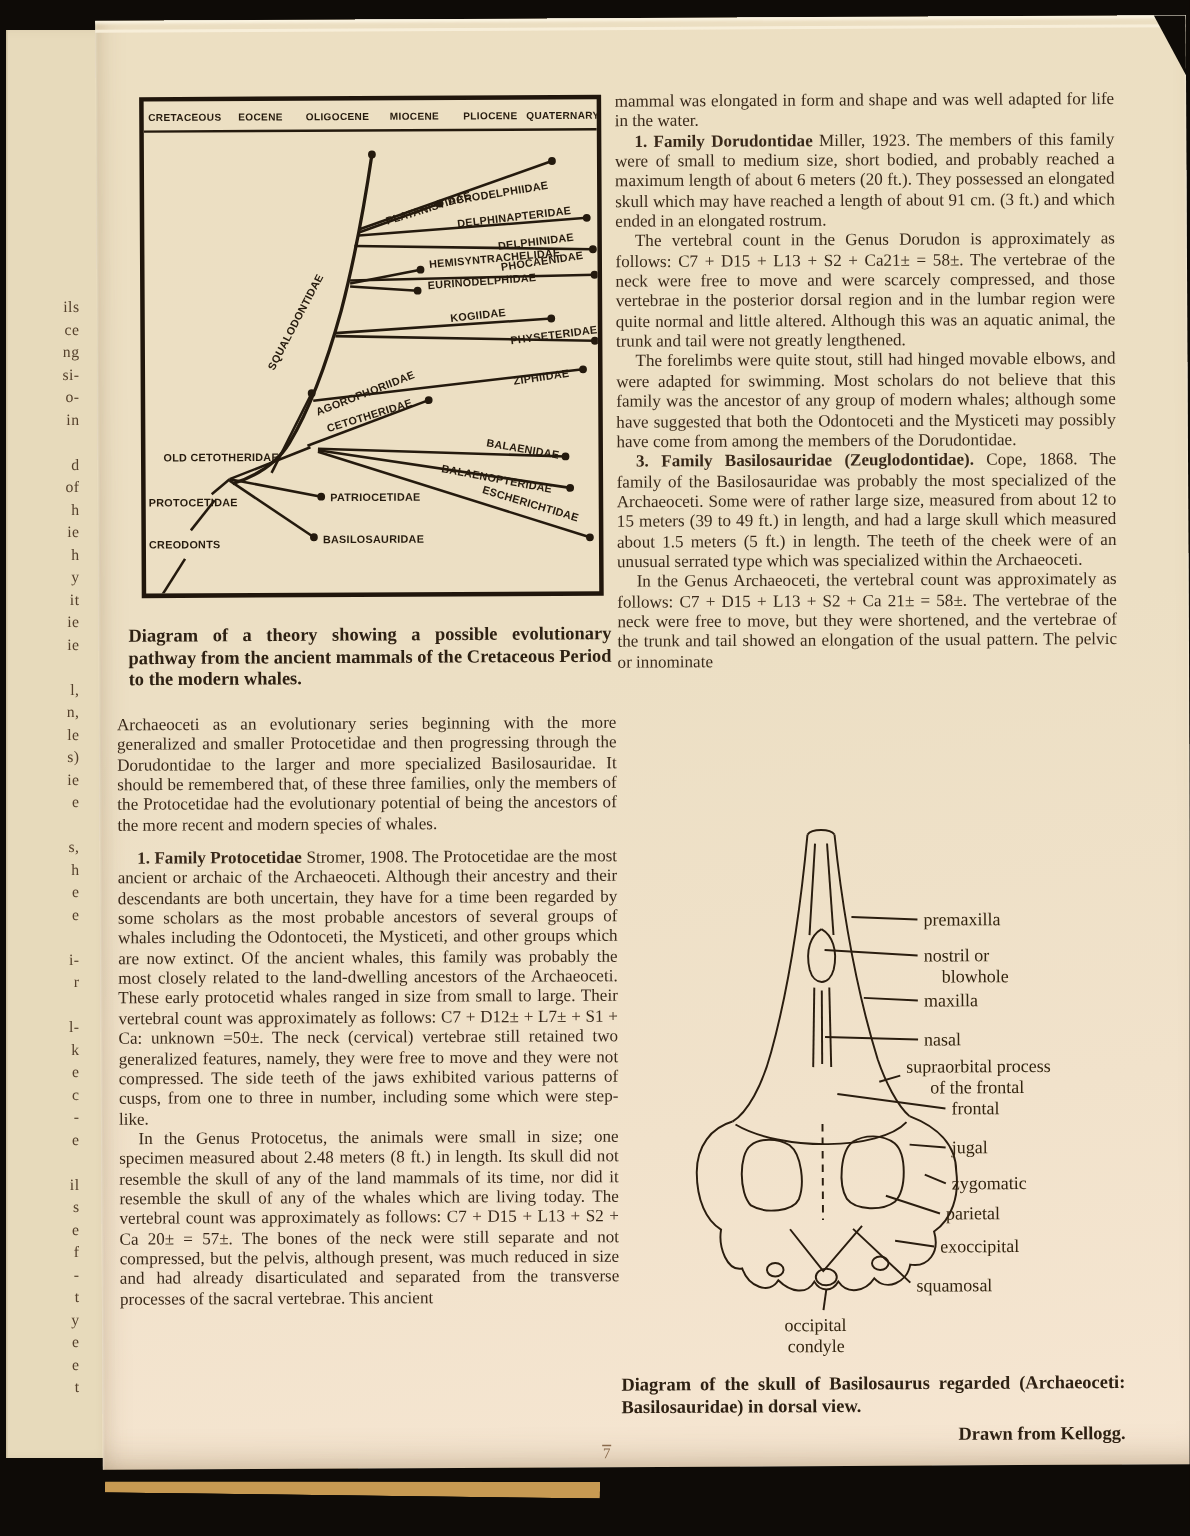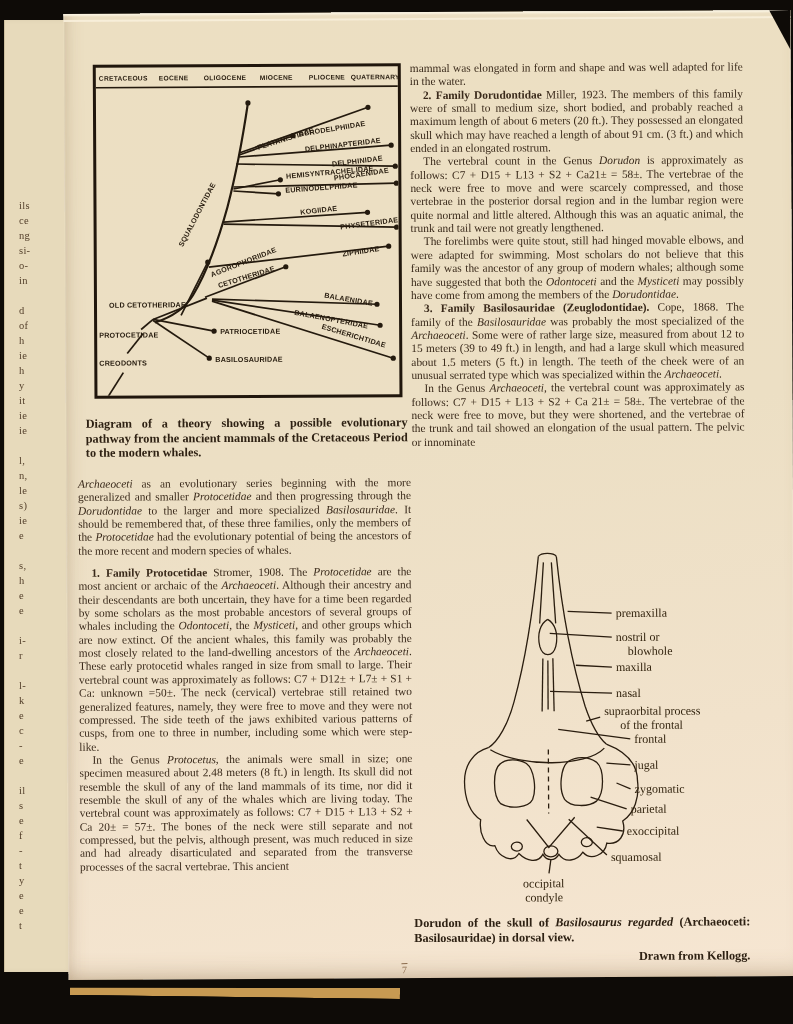--- a/index.html
+++ b/index.html
@@ -6,21 +6,21 @@
   body{width:793px;height:1024px;background:#0e0b07;overflow:hidden;
        font-family:"Liberation Serif",serif;}
   .scene{position:relative;width:793px;height:1024px;}
 
   
   .under-sheet{position:absolute;left:4px;top:20px;width:72px;height:952px;
       background:#e7dabb;border-left:1px solid #cdbf9e;
       box-shadow:inset -8px 0 10px -6px rgba(90,70,40,.35);}
   .margin-fragments{position:absolute;left:14px;top:178px;width:34px;
       font-size:10.5px;line-height:15px;color:#55412c;white-space:pre-line;
-      text-align:left;letter-spacing:.3px;}
+      text-align:right;letter-spacing:.3px;}
 
   
   .main-sheet{position:absolute;left:66px;top:12px;width:727px;height:966px;
       background:linear-gradient(172deg,#ecdfc2 0%,#ecdfc4 45%,#f1e2cb 75%,#f6e6d2 100%);
       transform:rotate(-0.3deg);transform-origin:50% 50%;
       box-shadow:inset 0 2px 2px rgba(255,250,235,.8), inset 0 -18px 24px -18px rgba(120,90,50,.45),
                  inset 14px 0 22px -18px rgba(120,90,50,.4);}
   .top-edge-line{position:absolute;left:0;top:6px;width:100%;height:2px;
       background:#f8efdb;opacity:.9;}
   .corner-dark-tr{position:absolute;right:0;top:0;width:26px;height:40px;
@@ -39,21 +39,21 @@
   .tree line,.tree path{stroke:#241a0e;fill:none;}
 
   
   .caption{position:absolute;font-weight:bold;font-size:12.3px;line-height:14.6px;
       color:#2e2113;text-align:justify;}
   .col{position:absolute;width:333px;font-size:11.4px;line-height:13.35px;
       color:#39291a;text-align:justify;}
   .para{margin:0;}
   .para.indent{text-indent:13px;}
   .para.gap-before{margin-top:9px;}
-  .it{font-style:italic;}
+  .it{}
   .bd{font-weight:bold;}
 
   
   .skull-fig{position:absolute;left:371px;top:540px;width:308px;height:358px;}
   .skull-fig svg{display:block;width:100%;height:100%;}
   .skull-lines path,.skull-lines line,.skull-lines ellipse{stroke:#2a1d0f;stroke-width:1.3;fill:none;}
   .bone-label{font-family:"Liberation Serif",serif;font-size:12px;fill:#33240f;}
   .skull-caption{position:absolute;left:346px;top:904px;width:336px;}
   .credit{margin-top:5px;text-align:right;font-weight:bold;font-size:12.3px;color:#2e2113;}
   .page-num{position:absolute;left:329px;top:951px;font-size:10px;color:#8a6a4c;text-align:center;width:14px;line-height:9px;}
@@ -205,21 +205,21 @@
     <div class="caption" style="left:20px;top:403px;width:322px;">Diagram of a theory showing a possible evolutionary pathway from the ancient mammals of the Cretaceous Period to the modern whales.</div>
 
     <div class="col" style="left:12px;top:464px;">
       <p class="para"><span class="it">Archaeoceti</span><span> as an evolutionary series beginning with the more generalized and smaller </span><span class="it">Protocetidae</span><span> and then progressing through the </span><span class="it">Dorudontidae</span><span> to the larger and more specialized </span><span class="it">Basilosauridae</span><span>. It should be remembered that, of these three families, only the members of the </span><span class="it">Protocetidae</span><span> had the evolutionary potential of being the ancestors of the more recent and modern species of whales.</span></p>
       <p class="para indent gap-before"><span class="bd">1. Family Protocetidae</span><span> Stromer, 1908. The </span><span class="it">Protocetidae</span><span> are the most ancient or archaic of the </span><span class="it">Archaeoceti</span><span>. Although their ancestry and their descendants are both uncertain, they have for a time been regarded by some scholars as the most probable ancestors of several groups of whales including the </span><span class="it">Odontoceti</span><span>, the </span><span class="it">Mysticeti</span><span>, and other groups which are now extinct. Of the ancient whales, this family was probably the most closely related to the land-dwelling ancestors of the </span><span class="it">Archaeoceti</span><span>. These early protocetid whales ranged in size from small to large. Their vertebral count was approximately as follows: C7 + D12± + L7± + S1 + Ca: unknown =50±. The neck (cervical) vertebrae still retained two generalized features, namely, they were free to move and they were not compressed. The side teeth of the jaws exhibited various patterns of cusps, from one to three in number, including some which were step-like.</span></p>
       <p class="para indent"><span>In the Genus </span><span class="it">Protocetus</span><span>, the animals were small in size; one specimen measured about 2.48 meters (8 ft.) in length. Its skull did not resemble the skull of any of the land mammals of its time, nor did it resemble the skull of any of the whales which are living today. The vertebral count was approximately as follows: C7 + D15 + L13 + S2 + Ca 20± = 57±. The bones of the neck were still separate and not compressed, but the pelvis, although present, was much reduced in size and had already disarticulated and separated from the transverse processes of the sacral vertebrae. This ancient</span></p>
     </div>
 
     <div class="col" style="left:346px;top:50px;">
       <p class="para"><span>mammal was elongated in form and shape and was well adapted for life in the water.</span></p>
-      <p class="para indent"><span class="bd">2. Family Dorudontidae</span><span> Miller, 1923. The members of this family were of small to medium size, short bodied, and probably reached a maximum length of about 6 meters (20 ft.). They possessed an elongated skull which may have reached a length of about 91 cm. (3 ft.) and which ended in an elongated rostrum.</span></p>
+      <p class="para indent"><span class="bd">1. Family Dorudontidae</span><span> Miller, 1923. The members of this family were of small to medium size, short bodied, and probably reached a maximum length of about 6 meters (20 ft.). They possessed an elongated skull which may have reached a length of about 91 cm. (3 ft.) and which ended in an elongated rostrum.</span></p>
       <p class="para indent"><span>The vertebral count in the Genus </span><span class="it">Dorudon</span><span> is approximately as follows: C7 + D15 + L13 + S2 + Ca21± = 58±. The vertebrae of the neck were free to move and were scarcely compressed, and those vertebrae in the posterior dorsal region and in the lumbar region were quite normal and little altered. Although this was an aquatic animal, the trunk and tail were not greatly lengthened.</span></p>
       <p class="para indent"><span>The forelimbs were quite stout, still had hinged movable elbows, and were adapted for swimming. Most scholars do not believe that this family was the ancestor of any group of modern whales; although some have suggested that both the </span><span class="it">Odontoceti</span><span> and the </span><span class="it">Mysticeti</span><span> may possibly have come from among the members of the </span><span class="it">Dorudontidae</span><span>.</span></p>
       <p class="para indent"><span class="bd">3. Family Basilosauridae (Zeuglodontidae).</span><span> Cope, 1868. The family of the </span><span class="it">Basilosauridae</span><span> was probably the most specialized of the </span><span class="it">Archaeoceti</span><span>. Some were of rather large size, measured from about 12 to 15 meters (39 to 49 ft.) in length, and had a large skull which measured about 1.5 meters (5 ft.) in length. The teeth of the cheek were of an unusual serrated type which was specialized within the </span><span class="it">Archaeoceti</span><span>.</span></p>
       <p class="para indent"><span>In the Genus </span><span class="it">Archaeoceti</span><span>, the vertebral count was approximately as follows: C7 + D15 + L13 + S2 + Ca 21± = 58±. The vertebrae of the neck were free to move, but they were shortened, and the vertebrae of the trunk and tail showed an elongation of the usual pattern. The pelvic or innominate</span></p>
     </div>
 
     <div class="skull-fig">
       <svg viewBox="0 0 308 358">
         <g class="skull-lines">
 
@@ -277,21 +277,21 @@
           <text class="bone-label" x="192" y="262">parietal</text>
           <text class="bone-label" x="188" y="284">exoccipital</text>
           <text class="bone-label" x="172" y="310">squamosal</text>
           <text class="bone-label" x="84" y="336">occipital</text>
           <text class="bone-label" x="86" y="350">condyle</text>
         </g>
       </svg>
     </div>
 
     <div class="caption skull-caption">
-      <div><span class="bd">Dorudon of the skull of </span><span class="it bd">Basilosaurus regarded</span><span class="bd"> (Archaeoceti: Basilosauridae) in dorsal view.</span></div>
+      <div><span class="bd">Diagram of the skull of </span><span class="it bd">Basilosaurus regarded</span><span class="bd"> (Archaeoceti: Basilosauridae) in dorsal view.</span></div>
       <div class="credit">Drawn from Kellogg.</div>
     </div>
 
     <div class="page-num">
       <div style="border-top:1px solid #8a6a4c;width:6px;margin:0 auto 1px auto;"></div>
       <span>7</span>
     </div>
 
     <div class="corner-dark-tr"></div>
   </div>

